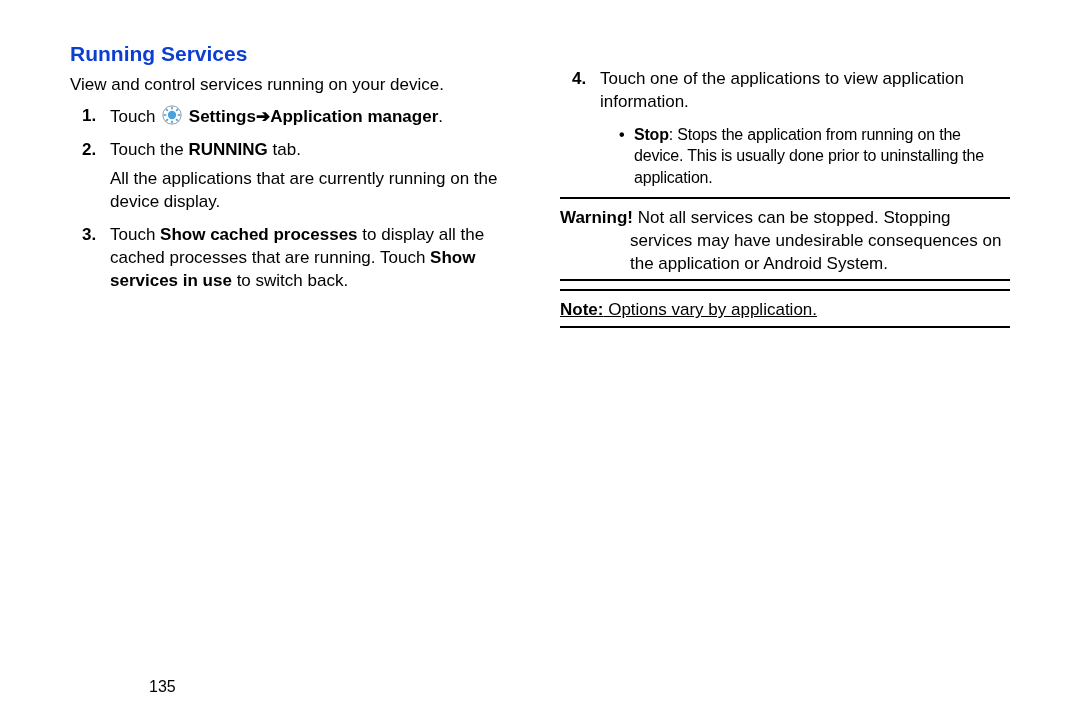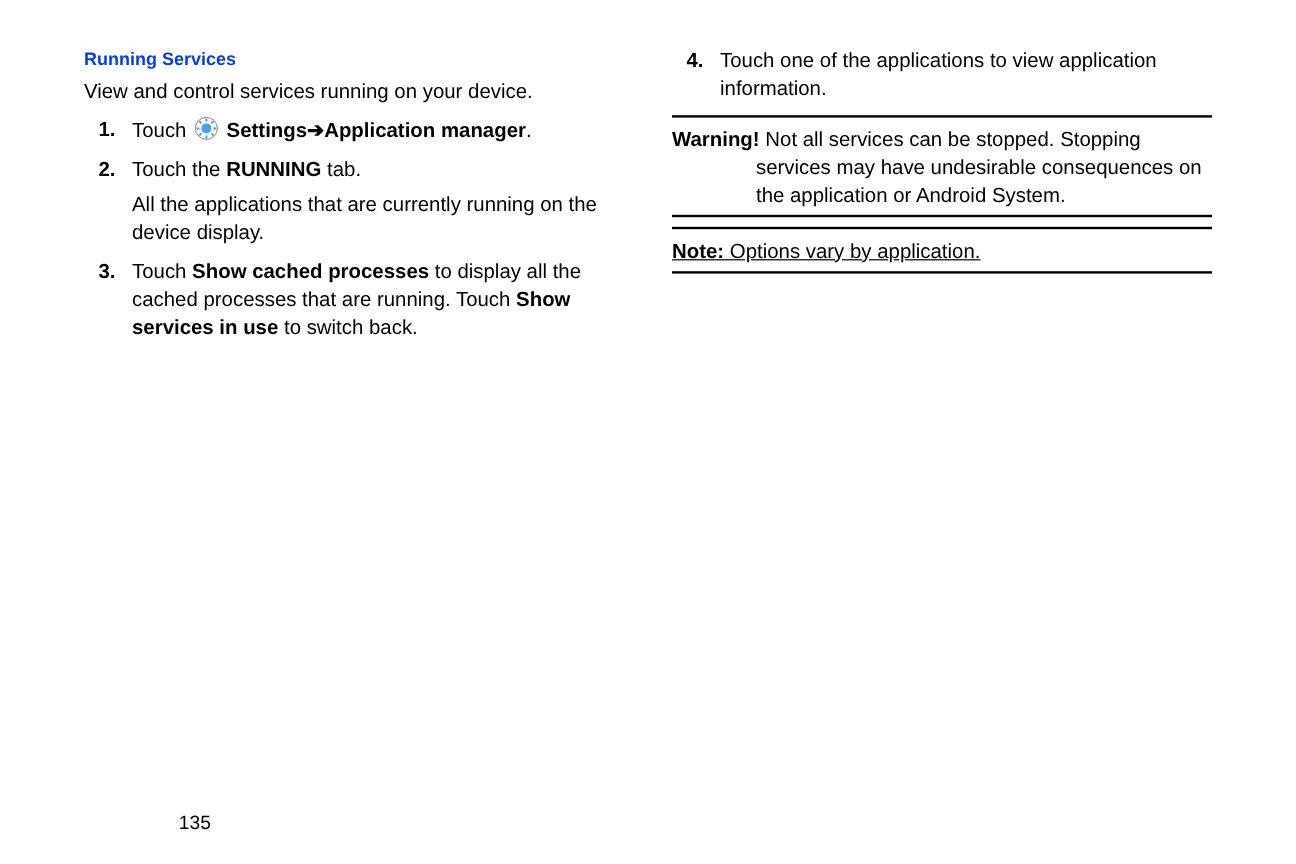--- a/index.html
+++ b/index.html
@@ -26,21 +26,21 @@
   }
   .col-left {
     padding: 0 20px 0 40px;
   }
   .col-right {
     padding: 0 40px 0 20px;
   }
   .section-heading {
     font-weight: bold;
     color: #0b3ed1;
-    font-size: 15px;
+    font-size: 21px;
     margin: 0 0 6px 0;
   }
   .intro {
     margin: 0 0 8px 0;
   }
   ol.steps {
     margin: 0;
     padding: 0 0 0 40px;
     counter-reset: step;
     list-style: none;
@@ -152,26 +152,31 @@
         <span class="sub">All the applications that are currently running on the device display.</span>
       </li>
 
       <li>
         <span>Touch </span><span class="bold">Show cached processes</span><span> to display all the cached processes that are running. Touch </span><span class="bold">Show services in use</span><span> to switch back.</span>
       </li>
     </ol>
   </div>
 
   <div class="col col-right">
-    <ol class="steps" start="4" style="counter-reset: step 3;">
+    <ol class="steps" start="4" style="counter-reset: step 3; margin-top: 28px;">
       <li>
         <span>Touch one of the applications to view application information.</span>
       </li>
     </ol>
 
+    <ul class="bullets step4-continuation">
+      <li class="tight">
+        <span class="bold">Stop</span><span>: Stops the application from running on the device. This is usually done prior to uninstalling the application.</span>
+      </li>
+    </ul>
 
     <hr class="hr-thick">
     <p class="box-text warn-indent">
       <span class="bold">Warning!</span><span> Not all services can be stopped. Stopping services may have undesirable consequences on the application or Android System.</span>
     </p>
     <hr class="hr-thick">
 
 
     <hr class="hr-thick">
     <p class="box-text note-indent">

